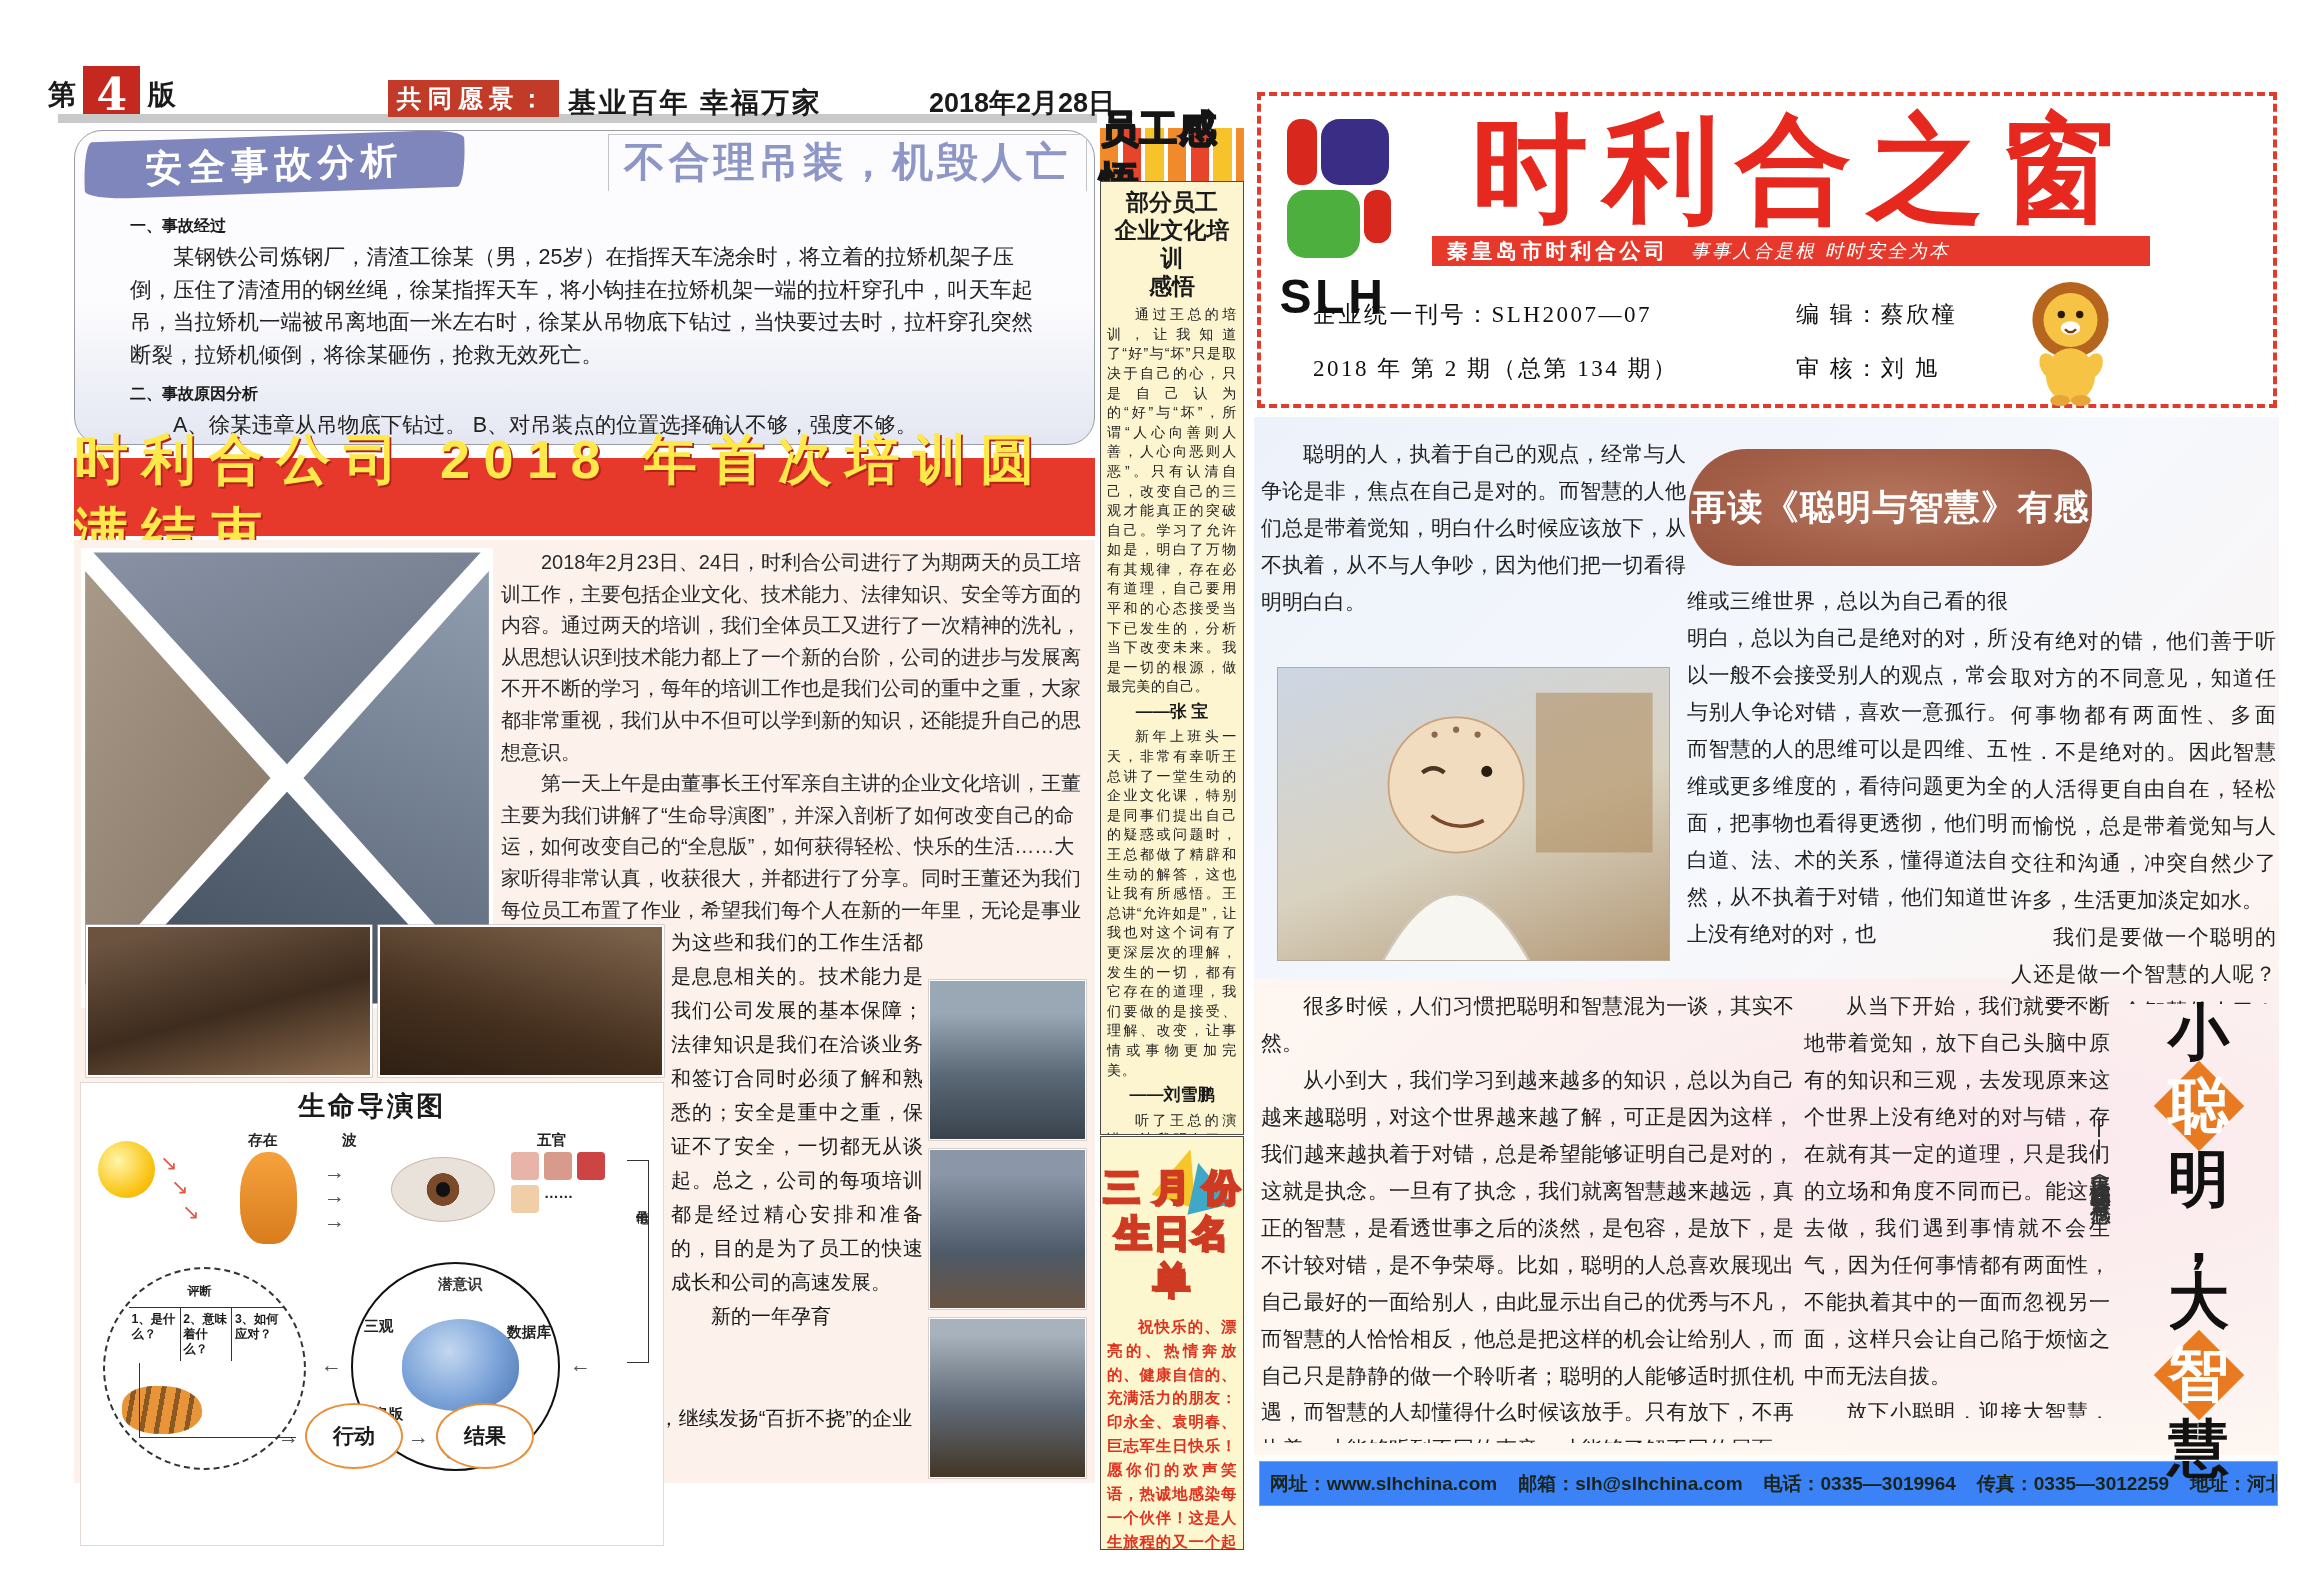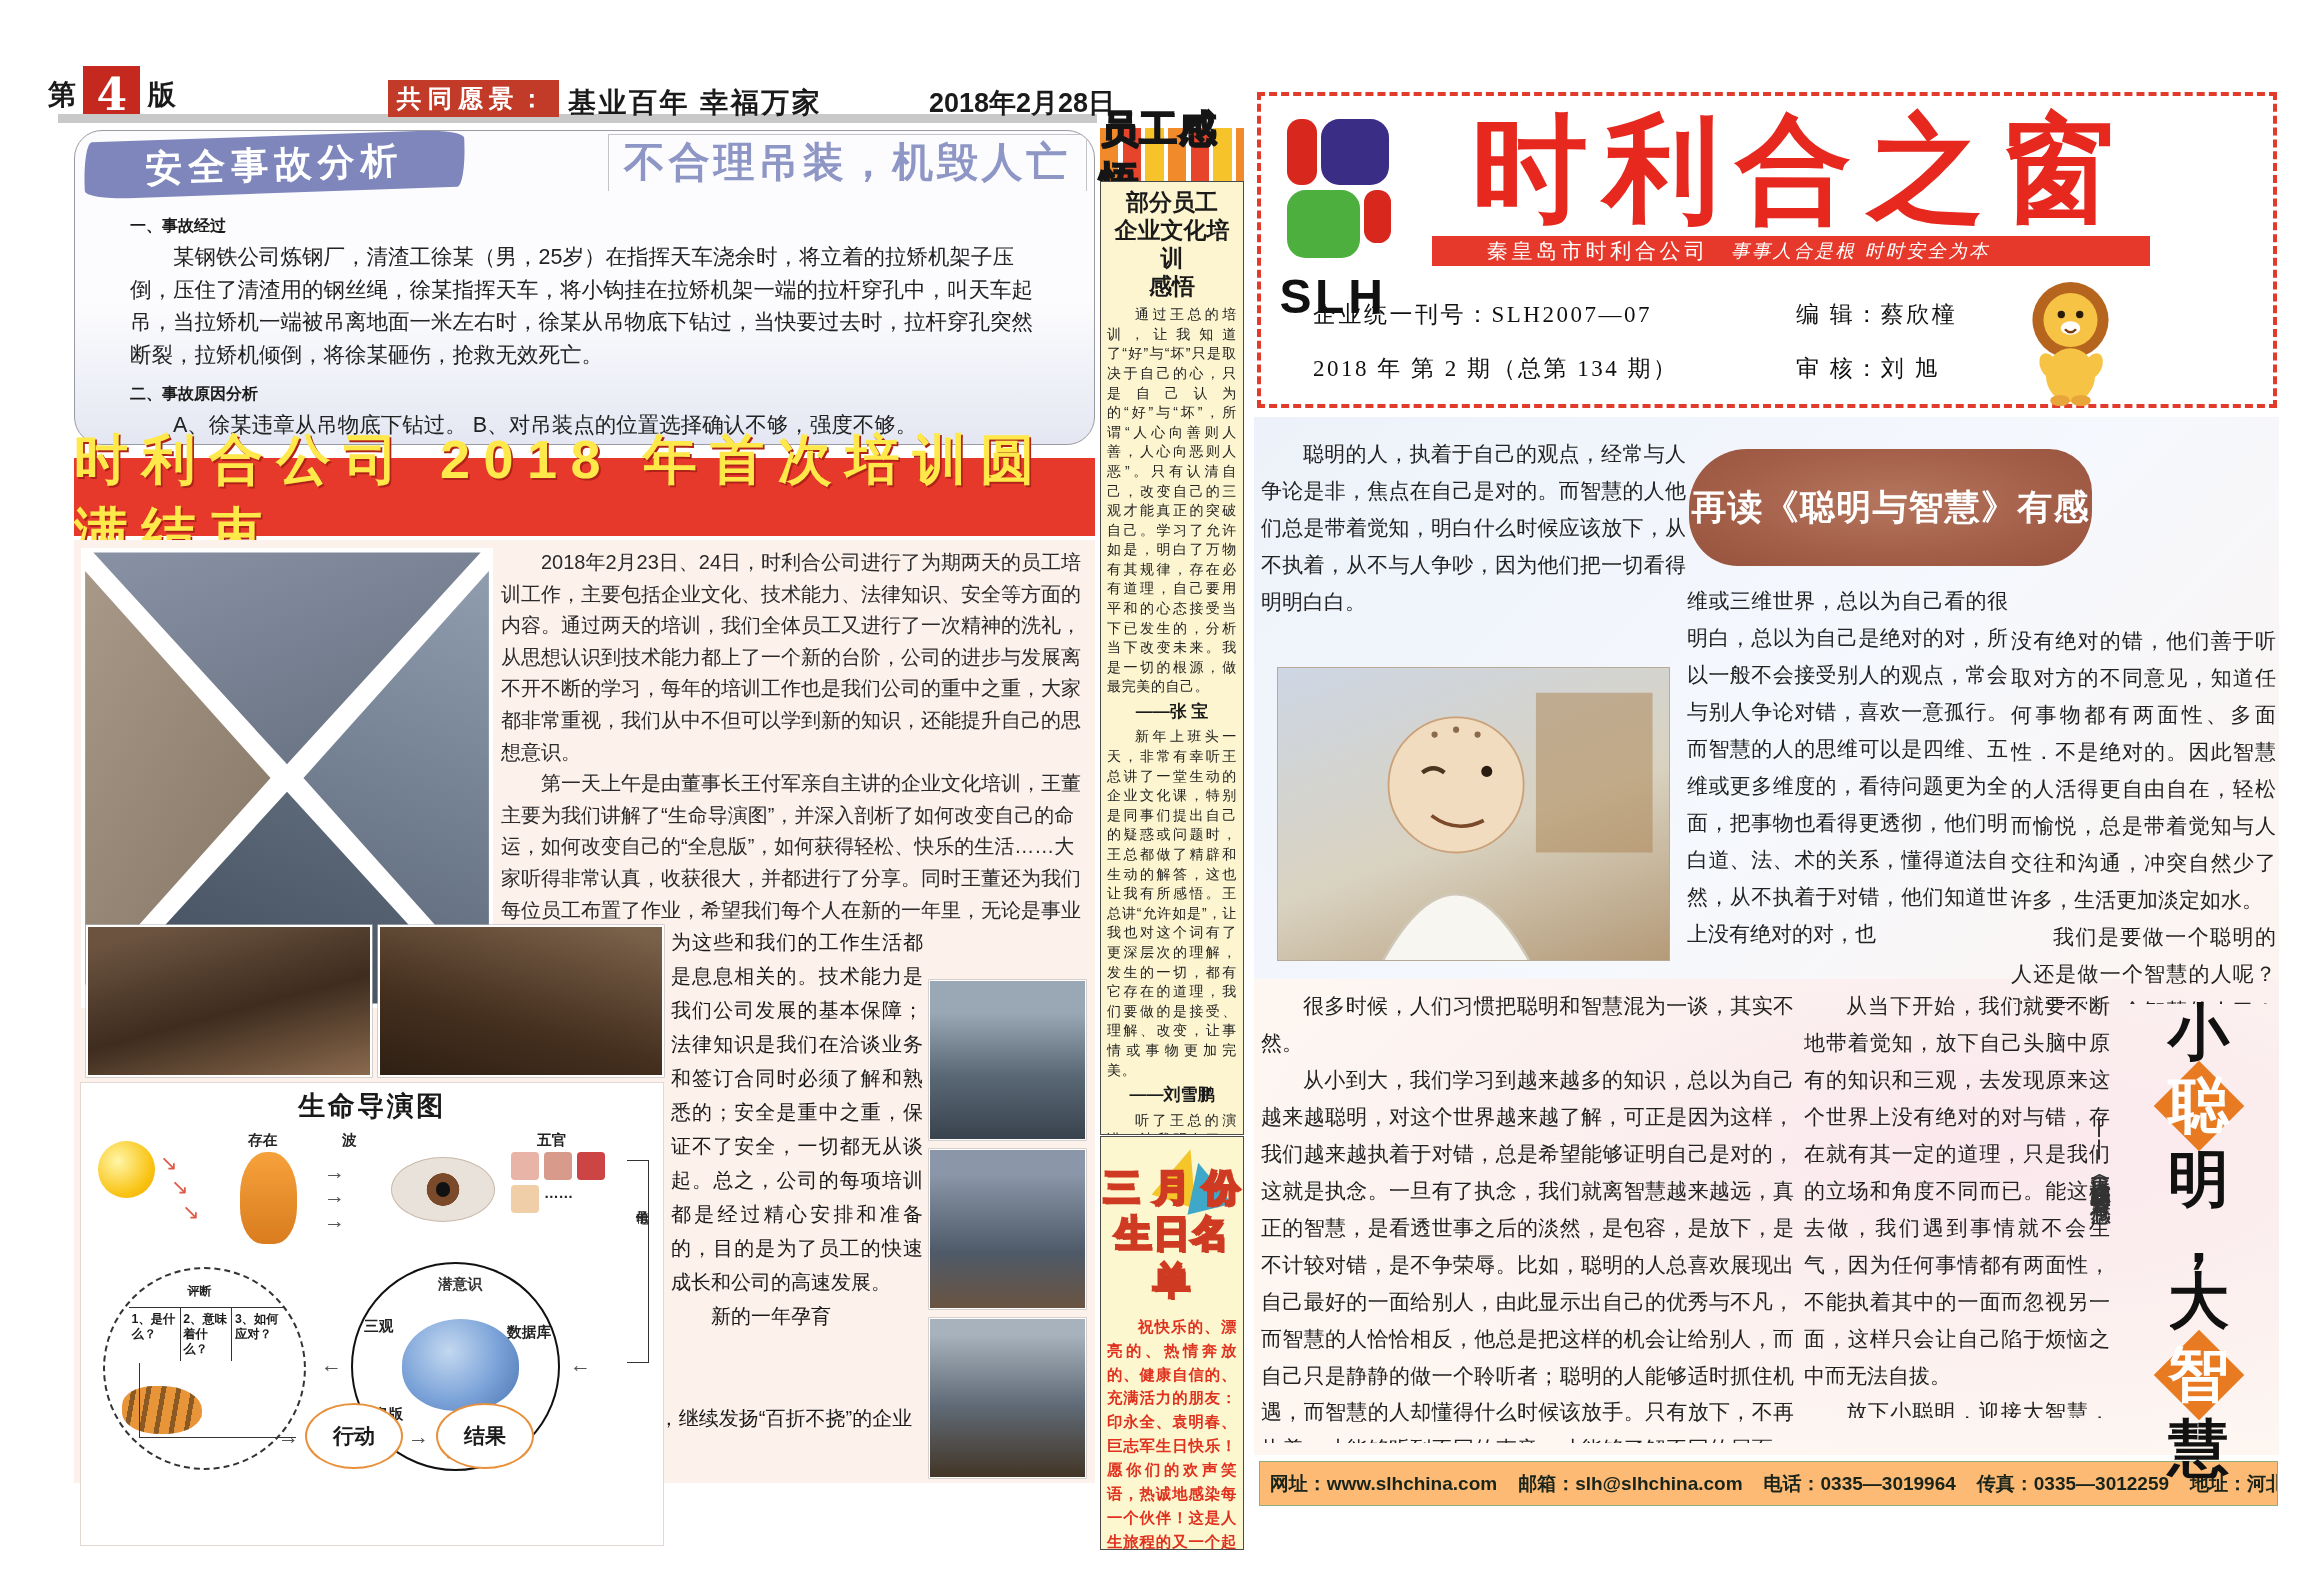--- a/index.html
+++ b/index.html
@@ -92,21 +92,21 @@
   .masthead { left:1257px; top:92px; width:1020px; height:316px; border:4.3px dashed #e23b2b; background:#ffffff; }
   .slh-mark { position:absolute; left:26px; top:23.4px; width:106px; height:106px; }
   .slh-mark i { position:absolute; display:block; }
   .slh-red1   { left:0; top:0; width:29.5px; height:66px; background:#d8281e; border-radius:13.5px; }
   .slh-purple { left:34px; top:0; width:68px; height:66px; background:#3a2d85; border-radius:18.4px; }
   .slh-green  { left:0; top:71px; width:73px; height:68px; background:#4caf3e; border-radius:18.4px; }
   .slh-red2   { left:77px; top:71px; width:27px; height:53px; background:#d8281e; border-radius:12.3px; }
   .slh-text { position:absolute; left:18.4px; top:173px; font-size:48px; font-weight:bold; letter-spacing:3.7px; color:#111; }
   .mast-title { position:absolute; left:178px; top:-3.7px; width:725px; text-align:center; font-family:"DejaVu Serif", serif; font-weight:bold; font-size:116px; color:#e6281e; letter-spacing:16px; white-space:nowrap; }
   .mast-bar { position:absolute; left:171px; top:140px; width:718px; height:29.5px; background:#e6392b; color:#fff; display:flex; align-items:center; gap:22px; padding:0 14.7px; }
-  .mast-company { font-weight:normal; font-size:21px; letter-spacing:3.7px;margin-left:40px; }
+  .mast-company { font-weight:bold; font-size:21px; letter-spacing:3.7px; }
   .mast-slogan { font-style:italic; font-size:18.4px; letter-spacing:2.5px; font-family:"DejaVu Serif", serif;text-align:center; }
   .mast-info { position:absolute; font-size:23px; letter-spacing:2.5px; color:#111;font-family:Liberation Serif, serif; }
   .lion { position:absolute; left:745px; top:178px; width:129px; height:132px; }
 
   
   .wis-bg-top { left:1254px; top:417px; width:1025px; height:562px; background:linear-gradient(135deg,#edf2fa 0%, #f5f8fd 55%, #fdf4f0 100%); }
   .wis-bg-bot { left:1254px; top:979px; width:1025px; height:476px; background:radial-gradient(ellipse at 72% 35%, #fae7ed, #fdf6f1 72%); }
   .wis-col { font-size:21px; line-height:1.76; color:#222; text-align:justify; overflow:hidden; }
   .wis-col p { text-indent:2em; }
   .wis-col p.cont { text-indent:0; }
@@ -118,21 +118,21 @@
   .cartoon { left:1277px; top:667px; width:393px; height:294px; border:1.2px solid #b9aa98; background:linear-gradient(160deg,#cdd6e4 0%, #d9d2c0 55%, #b49a78 100%); overflow:hidden; }
   .w-bottom-left { left:1261px; top:988px; width:533px; height:455px; }
   .w-bottom-right { left:1804px; top:988px; width:306px; height:430px; }
   .vert-sub { left:2088px; top:1117px; height:270px; writing-mode:vertical-rl; font-size:20px; font-weight:bold; color:#333; letter-spacing:2.5px; }
   .vert-title { left:2128px; top:1002px; width:141px; display:flex; flex-direction:column; align-items:center; }
   .vt-ch { position:relative; width:92px; height:61px; display:flex; align-items:center; justify-content:center; font-size:61px; font-weight:bold; font-family:"DejaVu Serif", serif; color:#111; z-index:1; }
   .vt-diamond { color:#ffffff; height:86px; }
   .vt-diamond::before { content:""; position:absolute; left:50%; top:50%; width:64px; height:64px; margin:-32px; background:#e87a22; transform:rotate(45deg); z-index:-1; }
 
   
-  .footer-bar { left:1259px; top:1461px; width:1019px; height:45px; background:#fdba74; border:1.8px solid #8fae7d; display:flex; align-items:center; padding:0 9.8px; gap:21px; overflow:hidden; }
+  .footer-bar { left:1259px; top:1461px; width:1019px; height:45px; background:#3b82f6; border:1.8px solid #8fae7d; display:flex; align-items:center; padding:0 9.8px; gap:21px; overflow:hidden; }
   .foot-item { font-size:19px; font-weight:bold; color:#18231a; white-space:nowrap; }
 </style>
 </head>
 <body>
 
 <div class="abs edition">
   <span>第</span>
   <span class="edition-num">4</span>
   <span>版</span>
 </div>

